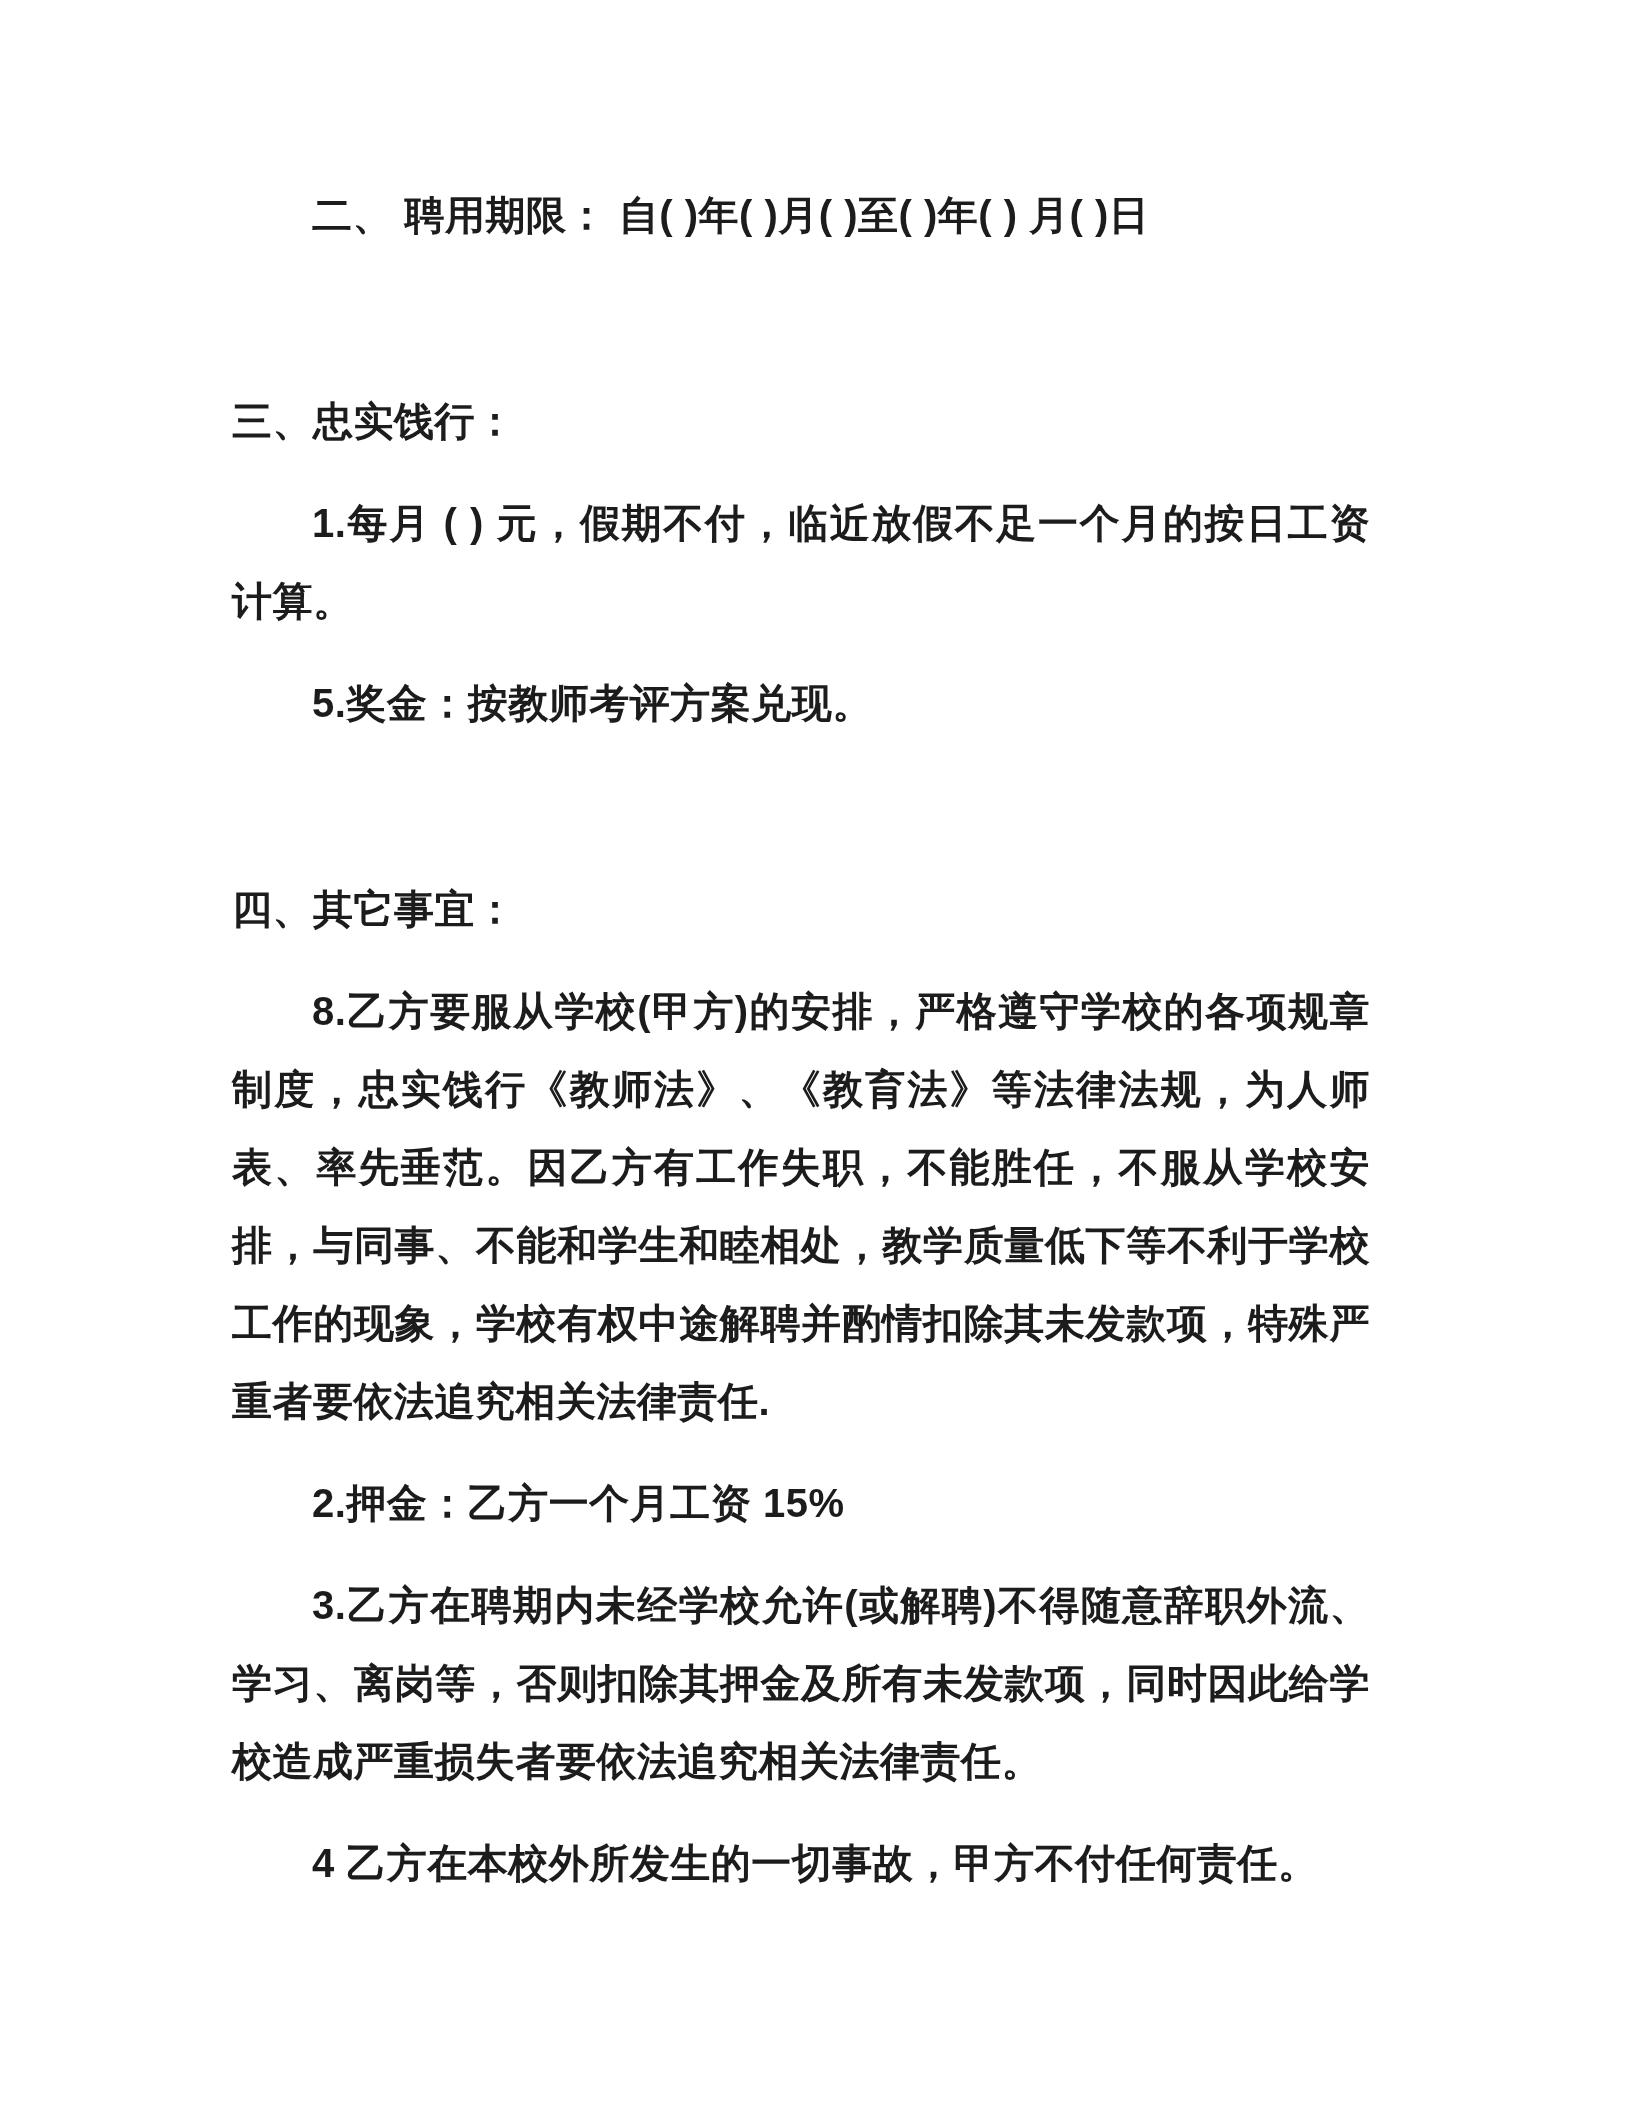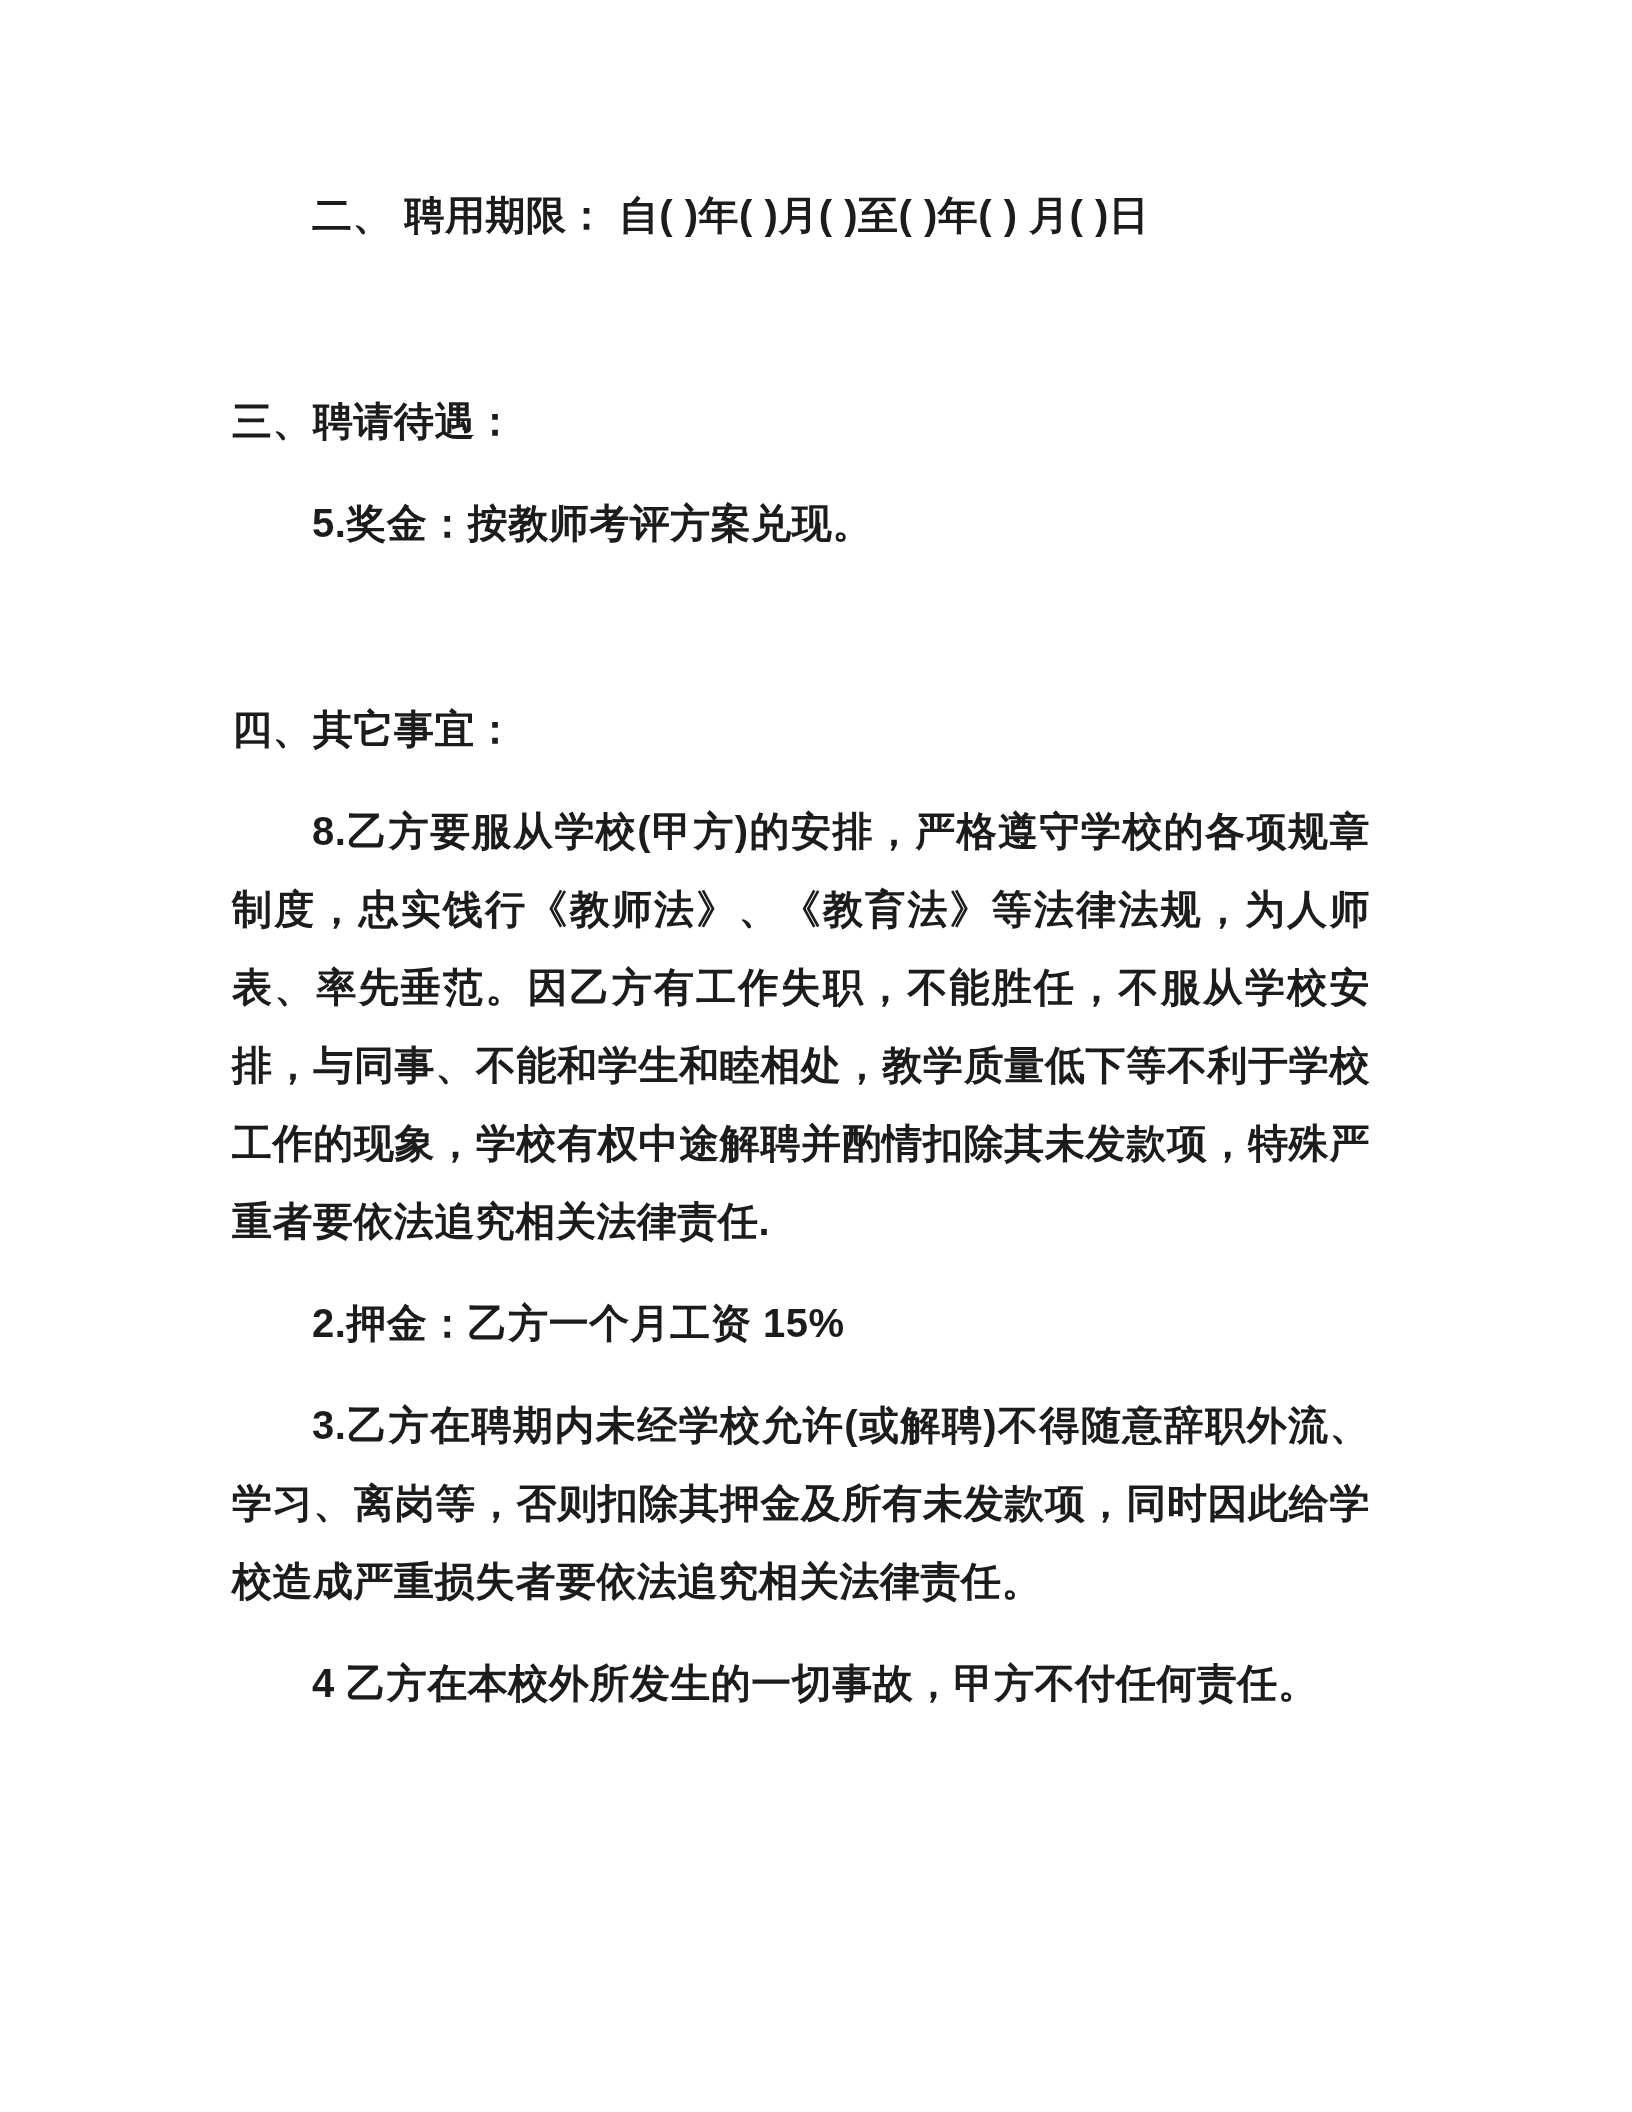--- a/index.html
+++ b/index.html
@@ -32,20 +32,21 @@
   }
   .page p.gap-after {
     margin-bottom: 128px;
   }
 </style>
 </head>
 <body>
 
 <div class="page">
   <p class="indent gap-after">二、 聘用期限： 自( )年( )月( )至( )年( ) 月( )日</p>
-  <p class="">三、聘请待遇：</p>
+  <p class="">三、忠实饯行：</p>
+  <p class="indent">1.每月 ( ) 元，假期不付，临近放假不足一个月的按日工资计算。</p>
   <p class="indent gap-after">5.奖金：按教师考评方案兑现。</p>
   <p class="">四、其它事宜：</p>
   <p class="indent">8.乙方要服从学校(甲方)的安排，严格遵守学校的各项规章制度，忠实饯行《教师法》、《教育法》等法律法规，为人师表、率先垂范。因乙方有工作失职，不能胜任，不服从学校安排，与同事、不能和学生和睦相处，教学质量低下等不利于学校工作的现象，学校有权中途解聘并酌情扣除其未发款项，特殊严重者要依法追究相关法律责任.</p>
   <p class="indent">2.押金：乙方一个月工资 15%</p>
   <p class="indent">3.乙方在聘期内未经学校允许(或解聘)不得随意辞职外流、学习、离岗等，否则扣除其押金及所有未发款项，同时因此给学校造成严重损失者要依法追究相关法律责任。</p>
   <p class="indent">4 乙方在本校外所发生的一切事故，甲方不付任何责任。</p>
 </div>
 
 </body></html>

